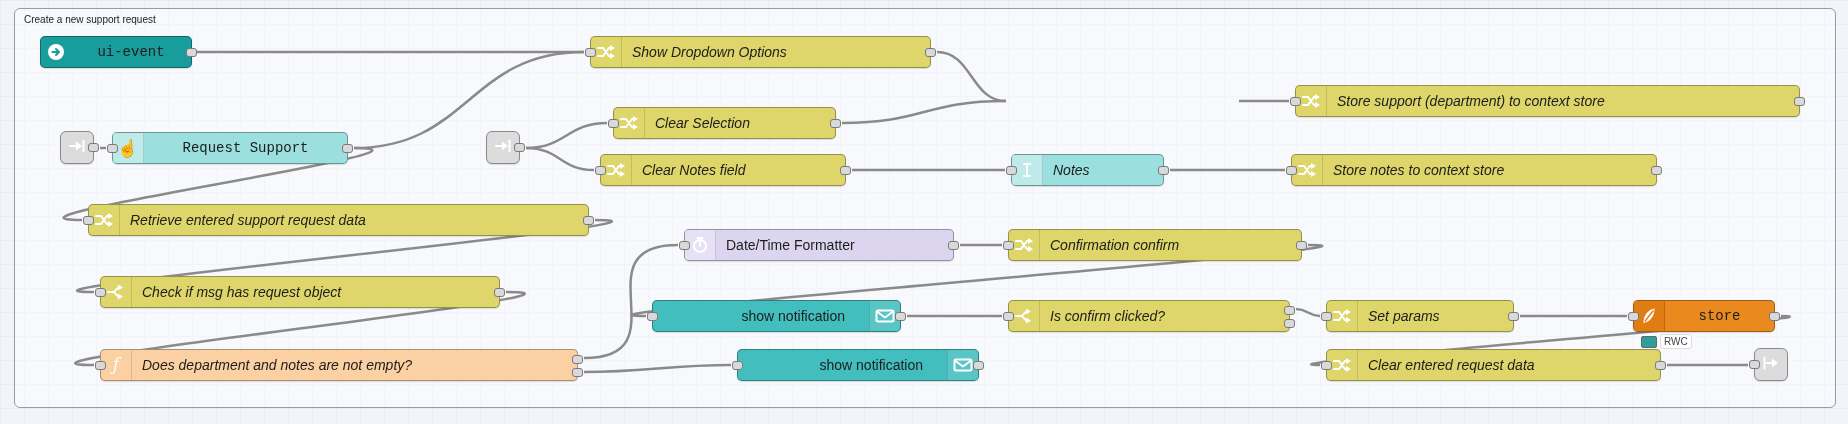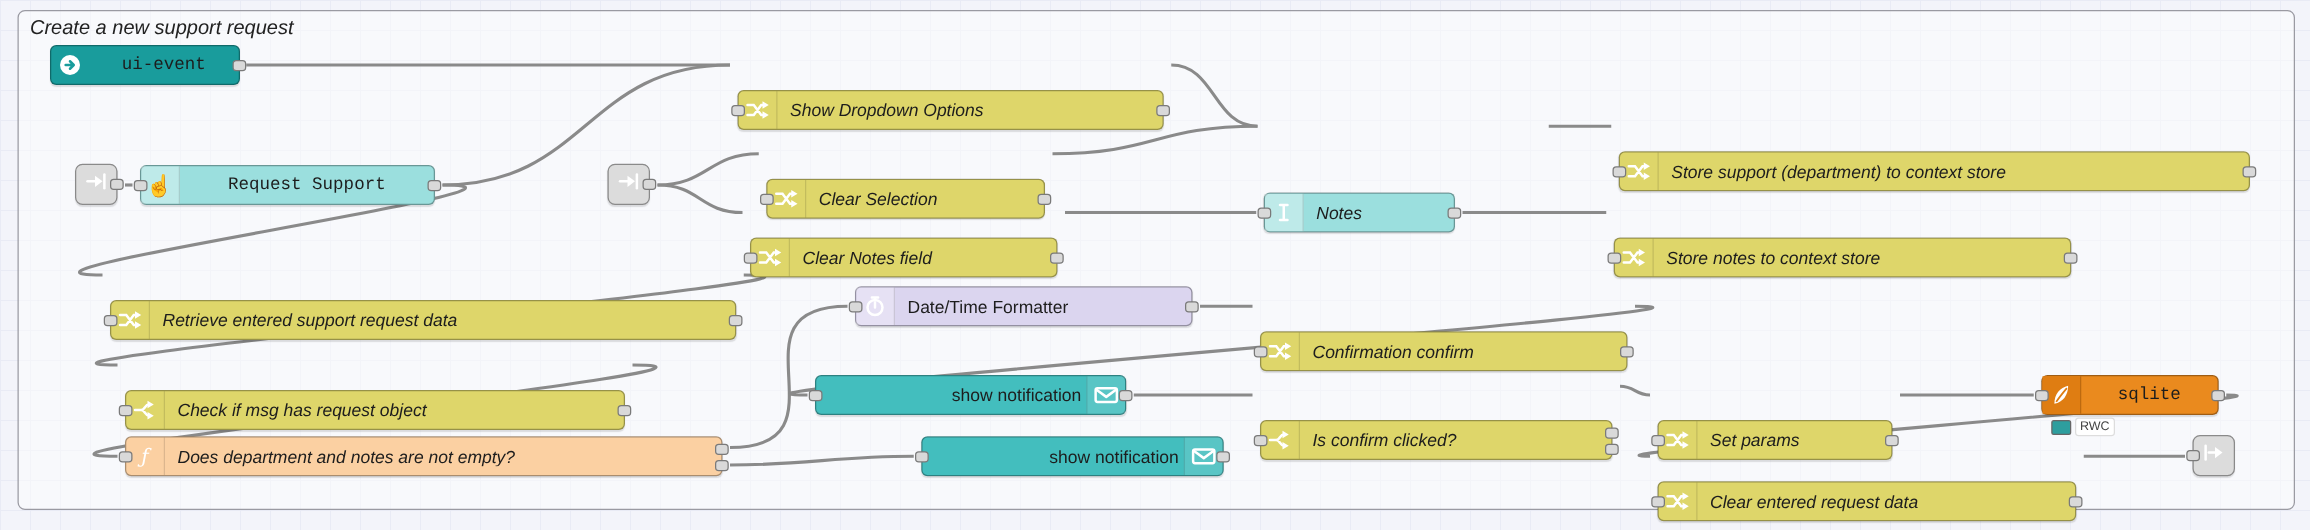--- a/index.html
+++ b/index.html
@@ -9,45 +9,45 @@
     background-image:linear-gradient(#e9ebf5 1px,transparent 1px),
                      linear-gradient(90deg,#e9ebf5 1px,transparent 1px);
     background-size:24px 24px;
     font-family:"Liberation Sans",sans-serif;
   }
   .group{
     position:absolute;left:14px;top:8px;width:1822px;height:400px;
     border:1px solid #9a9aa2;border-radius:6px;background:rgba(255,255,255,.45);
     box-sizing:border-box;
   }
-  .group-label{position:absolute;left:9px;top:5px;font-size:16px;color:#222;white-space:nowrap;font-style:italic;}
+  .group-label{position:absolute;left:9px;top:5px;font-size:10px;color:#222;white-space:nowrap;}
   svg.wires{position:absolute;left:0;top:0;z-index:1;}
   svg.wires path{stroke:#8a8a8a;stroke-width:2.5;fill:none;}
   .node{
     position:absolute;height:32px;z-index:2;display:flex;align-items:center;
     border:1px solid rgba(0,0,0,.32);border-radius:5px;box-sizing:border-box;
     box-shadow:0 1px 1px rgba(0,0,0,.12);
   }
   .icon-box{
     width:30px;align-self:stretch;flex:none;display:flex;align-items:center;justify-content:center;
     border-right:1px solid rgba(0,0,0,.12);
   }
   .icon-right .icon-box{order:2;border-right:none;border-left:1px solid rgba(0,0,0,.12);}
   .label{
     flex:1;font-size:14px;font-weight:500;color:#1d1d1d;padding:0 10px;
     white-space:nowrap;overflow:hidden;
   }
   .italic .label{font-style:italic;}
   .center .label{text-align:center;padding:0 6px;font-family:Liberation Mono, monospace;}
-  .right .label{text-align:right;padding-right:4px;}
+  .right .label{text-align:right;padding-right:24px;}
   .teal{background:#199C9C;}
   .teal .icon-box{border-right:none;}
   .widget{background:#9BDFDE;}
   .widget .icon-box{background:rgba(255,255,255,.35);}
-  .change{background:#DED66A;margin-top:36px;}
+  .change{background:#DED66A;}
   .notif{background:#43BEBE;}
   .notif .icon-box{background:rgba(255,255,255,.12);}
   .lav{background:#DBD5EF;}
   .lav .icon-box{background:rgba(255,255,255,.3);}
   .func{background:#FBD0A2;}
   .sqlite{background:#EA8A1E;}
   .sqlite .icon-box{background:#DF7D12;border-right-color:rgba(0,0,0,.15);}
   .port{
     position:absolute;width:11px;height:9px;background:#d9d9d9;
     border:1px solid #7a7a7a;border-radius:3px;box-sizing:border-box;z-index:3;
@@ -313,21 +313,21 @@
     <span class="port out"></span>
   </div>
 
   <div class="node sqlite center" style="left:1633px;top:300px;width:142px">
     <span class="icon-box">
       <svg width="20" height="20" viewBox="0 0 20 20">
           <path d="M15.5 2.5 C9 4 4.5 9 4.5 17 C11.5 15.5 15.5 10 15.5 2.5 Z" fill="#fff"></path>
           <path d="M6 15.5 C9 11 12 7.5 14.5 4.5" stroke="#DF7D12" stroke-width="1.4" fill="none"></path>
         </svg>
     </span>
-    <span class="label">sqlite</span>
+    <span class="label">store</span>
     <span class="port in"></span>
     <span class="port out"></span>
   </div>
 
   <div class="status">
     <span class="status-dot"></span>
     <span class="status-text">RWC</span>
   </div>
 
   <div class="node func italic" style="left:100px;top:349px;width:478px">

